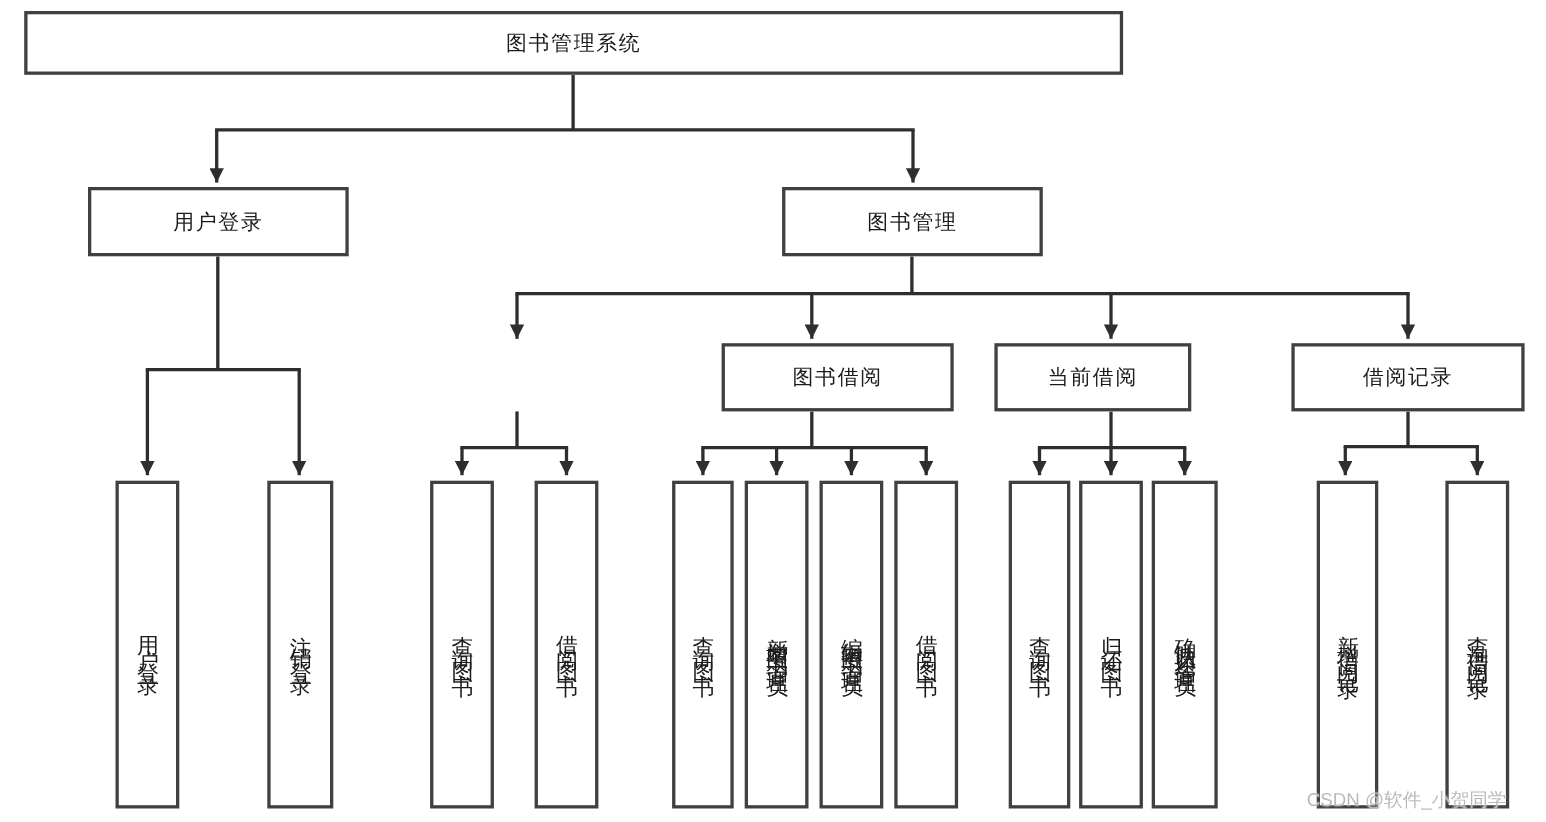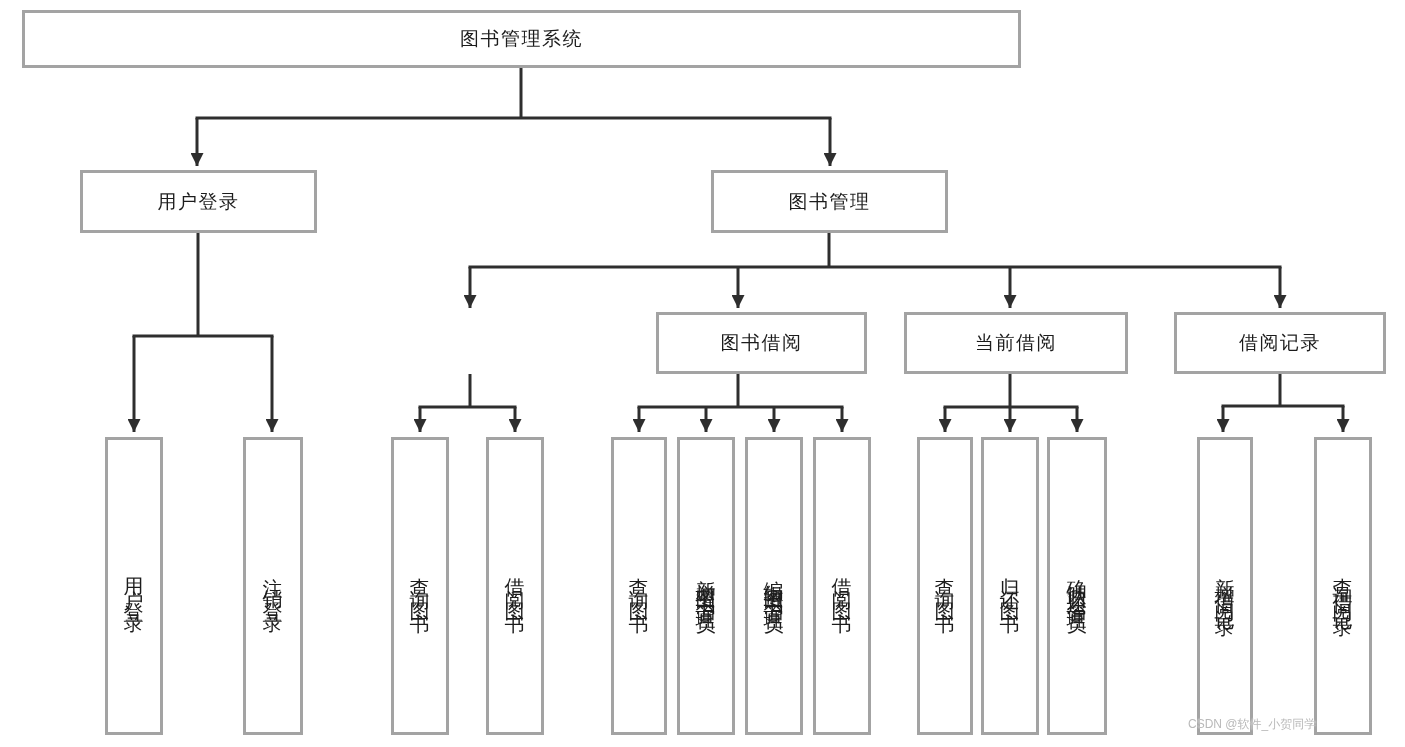--- a/index.html
+++ b/index.html
@@ -8,42 +8,42 @@
     width:1405px;height:747px;
     background:#ffffff;
     font-family:"Liberation Sans", sans-serif;
     overflow:hidden;
   }
   #connectors{position:absolute;left:0;top:0;z-index:1;}
   .box{
     position:absolute;
     box-sizing:border-box;
     background:#ffffff;
-    border:3px solid #a3a3a3;
+    border:3px solid #404040;
     color:#1c1c1c;
     display:flex;
     align-items:center;
     justify-content:center;
     z-index:2;
   }
   .box.h{font-size:19px;letter-spacing:1.5px;white-space:nowrap;}
   .box.v{
     writing-mode:vertical-rl;
     text-orientation:mixed;
     font-size:20px;
     line-height:1;
   }
   .ls4{letter-spacing:12px;}
   .ls6{letter-spacing:8px;}
   .ls10{letter-spacing:5px;}
   #watermark{
     position:absolute;
     left:1188px;top:716px;
     z-index:3;
-    font-size:12px;
+    font-size:17px;
     color:#b9b9b9;
     white-space:nowrap;
     text-shadow:0 0 2px #ffffff;
   }
 </style>
 </head>
 <body>
 
 <div id="canvas">
 
@@ -96,21 +96,21 @@
       <line x1="1343" y1="406" x2="1343" y2="432" marker-end="url(#arw)"></line>
     </g>
   </svg>
 
   <div class="box h" style="left:22px;top:10px;width:999px;height:58px">图书管理系统</div>
 
   <div class="box h" style="left:80px;top:170px;width:237px;height:63px">用户登录</div>
   <div class="box h" style="left:711px;top:170px;width:237px;height:63px">图书管理</div>
 
   <div class="box h" style="left:656px;top:312px;width:211px;height:62px">图书借阅</div>
-  <div class="box h" style="left:904px;top:312px;width:224px;height:62px">当前借阅</div>
+  <div class="box h" style="left:904px;top:312px;width:179px;height:62px">当前借阅</div>
   <div class="box h" style="left:1174px;top:312px;width:212px;height:62px">借阅记录</div>
 
   <div class="box v ls4" style="left:105px;top:437px;width:58px;height:298px">用户登录</div>
   <div class="box v ls4" style="left:243px;top:437px;width:60px;height:298px">注销登录</div>
 
   <div class="box v ls4" style="left:391px;top:437px;width:58px;height:298px">查询图书</div>
   <div class="box v ls4" style="left:486px;top:437px;width:58px;height:298px">借阅图书</div>
 
   <div class="box v ls4" style="left:611px;top:437px;width:56px;height:298px">查询图书</div>
   <div class="box v ls10" style="left:677px;top:437px;width:58px;height:298px">新增图书（管理员）</div>

